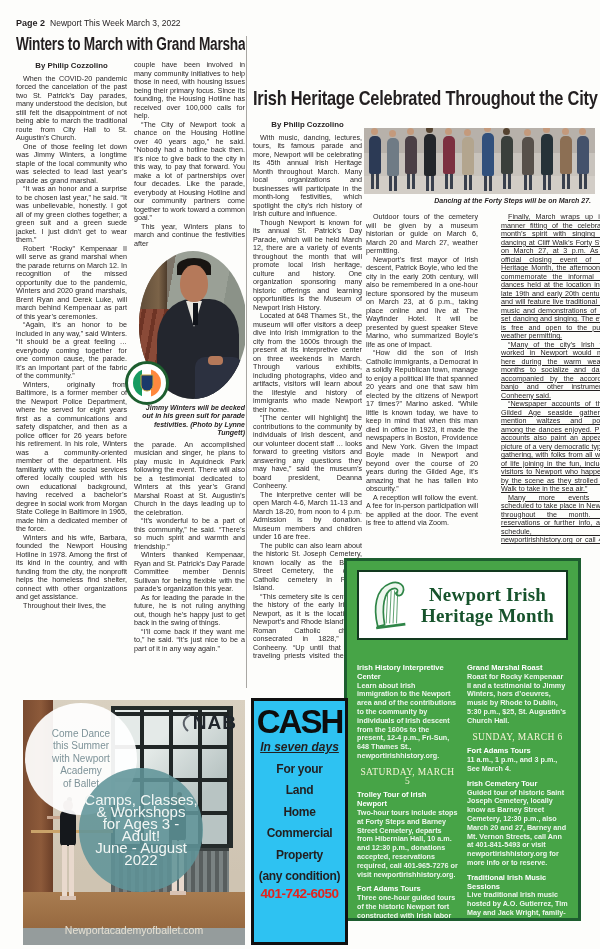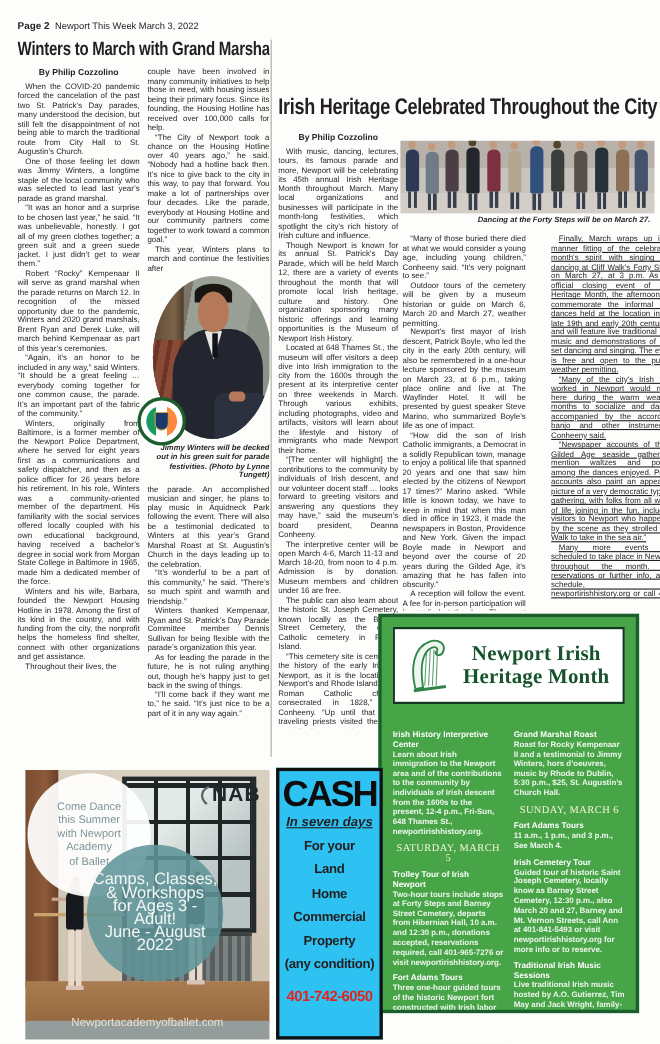--- a/index.html
+++ b/index.html
@@ -130,21 +130,21 @@
   .b-logo { position:absolute; right:8px; top:12px; display:flex; align-items:center; gap:1px;
             font-size:19px; font-weight:600; color:#20262c; letter-spacing:1px; }
   .b-url  { position:absolute; left:0; top:224px; width:100%; text-align:center; color:#e6e0d2; font-size:10.5px; }
 
   
   .cash-ad { position:absolute; left:251px; top:698px; width:97px; height:247px;
              background:#2ec2f2; border:3px solid #101010; text-align:center; padding-top:4px; }
   .cash-title { font-size:33px; font-weight:900; letter-spacing:-2px; line-height:1; color:#0d0d0d; }
   .cash-sub   { font-size:12px; font-weight:bold; font-style:italic; text-decoration:underline; margin-top:2px; }
   .cash-line  { font-size:12px; font-weight:bold; margin-top:7.5px; letter-spacing:-0.3px; }
-  .cash-phone { font-size:13.5px; font-weight:900; color:#e3241d; margin-top:15px; letter-spacing:-0.5px; }
+  .cash-phone { font-size:13.5px; font-weight:900; color:#e3241d; margin-top:3px; letter-spacing:-0.5px; }
 </style>
 </head>
 <body>
 
 <div class="page">
 
   <header class="masthead">
     <span class="pg">Page 2</span><span>Newport This Week March 3, 2022</span>
   </header>
 
@@ -219,21 +219,20 @@
     <span class="person"></span>
     <span class="person"></span>
     <span class="person"></span>
     <span class="person"></span>
     <span class="person"></span>
     <span class="person"></span>
   </div>
   <div class="r-caption caption">Dancing at the Forty Steps will be on March 27.</div>
 
   <div class="col4 ncol">
-    <p>“Many of those buried there died at what we would consider a young age, including young children,” Conheeny said. “It’s very poignant to see.”</p>
     <p>Outdoor tours of the cemetery will be given by a museum historian or guide on March 6, March 20 and March 27, weather permitting.</p>
     <p>Newport’s first mayor of Irish descent, Patrick Boyle, who led the city in the early 20th century, will also be remembered in a one-hour lecture sponsored by the museum on March 23, at 6 p.m., taking place online and live at The Wayfinder Hotel. It will be presented by guest speaker Steve Marino, who summarized Boyle’s life as one of impact.</p>
     <p>“How did the son of Irish Catholic immigrants, a Democrat in a solidly Republican town, manage to enjoy a political life that spanned 20 years and one that saw him elected by the citizens of Newport 17 times?” Marino asked. “While little is known today, we have to keep in mind that when this man died in office in 1923, it made the newspapers in Boston, Providence and New York. Given the impact Boyle made in Newport and beyond over the course of 20 years during the Gilded Age, it’s amazing that he has fallen into obscurity.”</p>
     <p>A reception will follow the event. A fee for in-person participation will be applied at the door. The event is free to attend via Zoom.</p>
   </div>
 
   <div class="col5 ncol">
     <p>Finally, March wraps up in a manner fitting of the celebratory month’s spirit with singing and dancing at Cliff Walk’s Forty Steps on March 27, at 3 p.m. As the official closing event of Irish Heritage Month, the afternoon will commemorate the informal Irish dances held at the location in the late 19th and early 20th centuries, and will feature live traditional Irish music and demonstrations of Irish set dancing and singing. The event is free and open to the public, weather permitting.</p>
     <p>“Many of the city’s Irish who worked in Newport would meet here during the warm weather months to socialize and dance, accompanied by the accordion, banjo and other instruments,” Conheeny said.</p>
     <p>“Newspaper accounts of these Gilded Age seaside gatherings mention waltzes and polkas among the dances enjoyed. Press accounts also paint an appealing picture of a very democratic type of gathering, with folks from all walks of life joining in the fun, including visitors to Newport who happened by the scene as they strolled Cliff Walk to take in the sea air.”</p>

